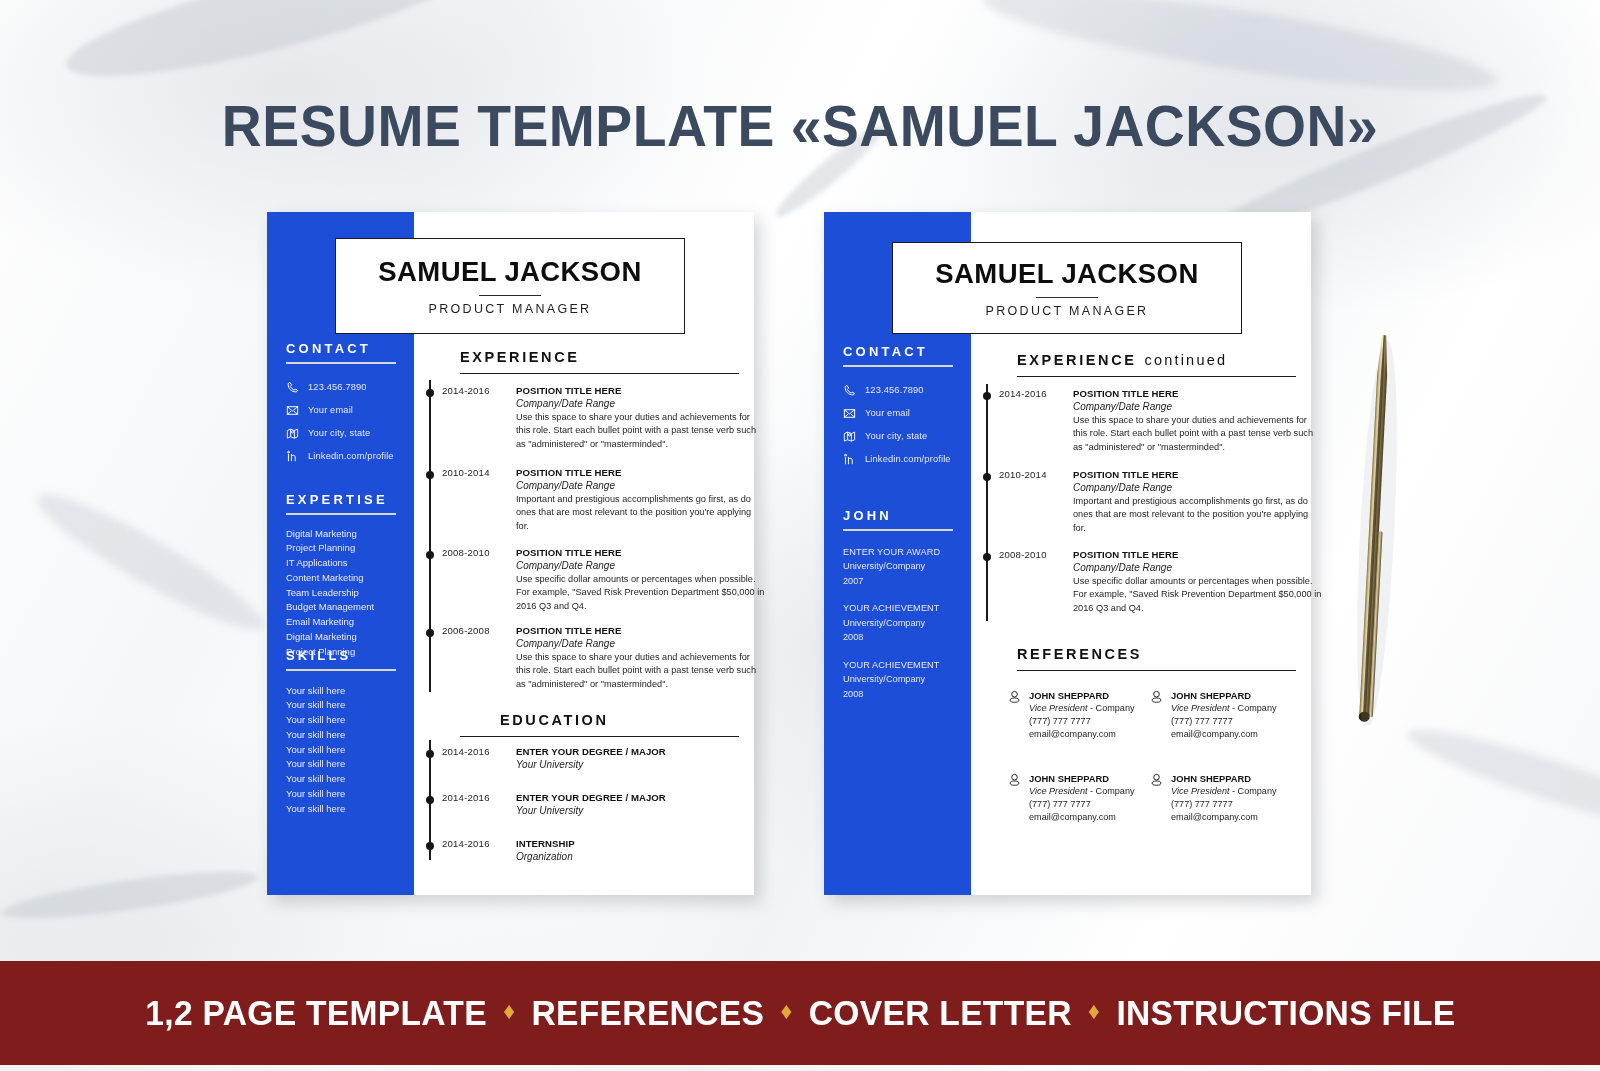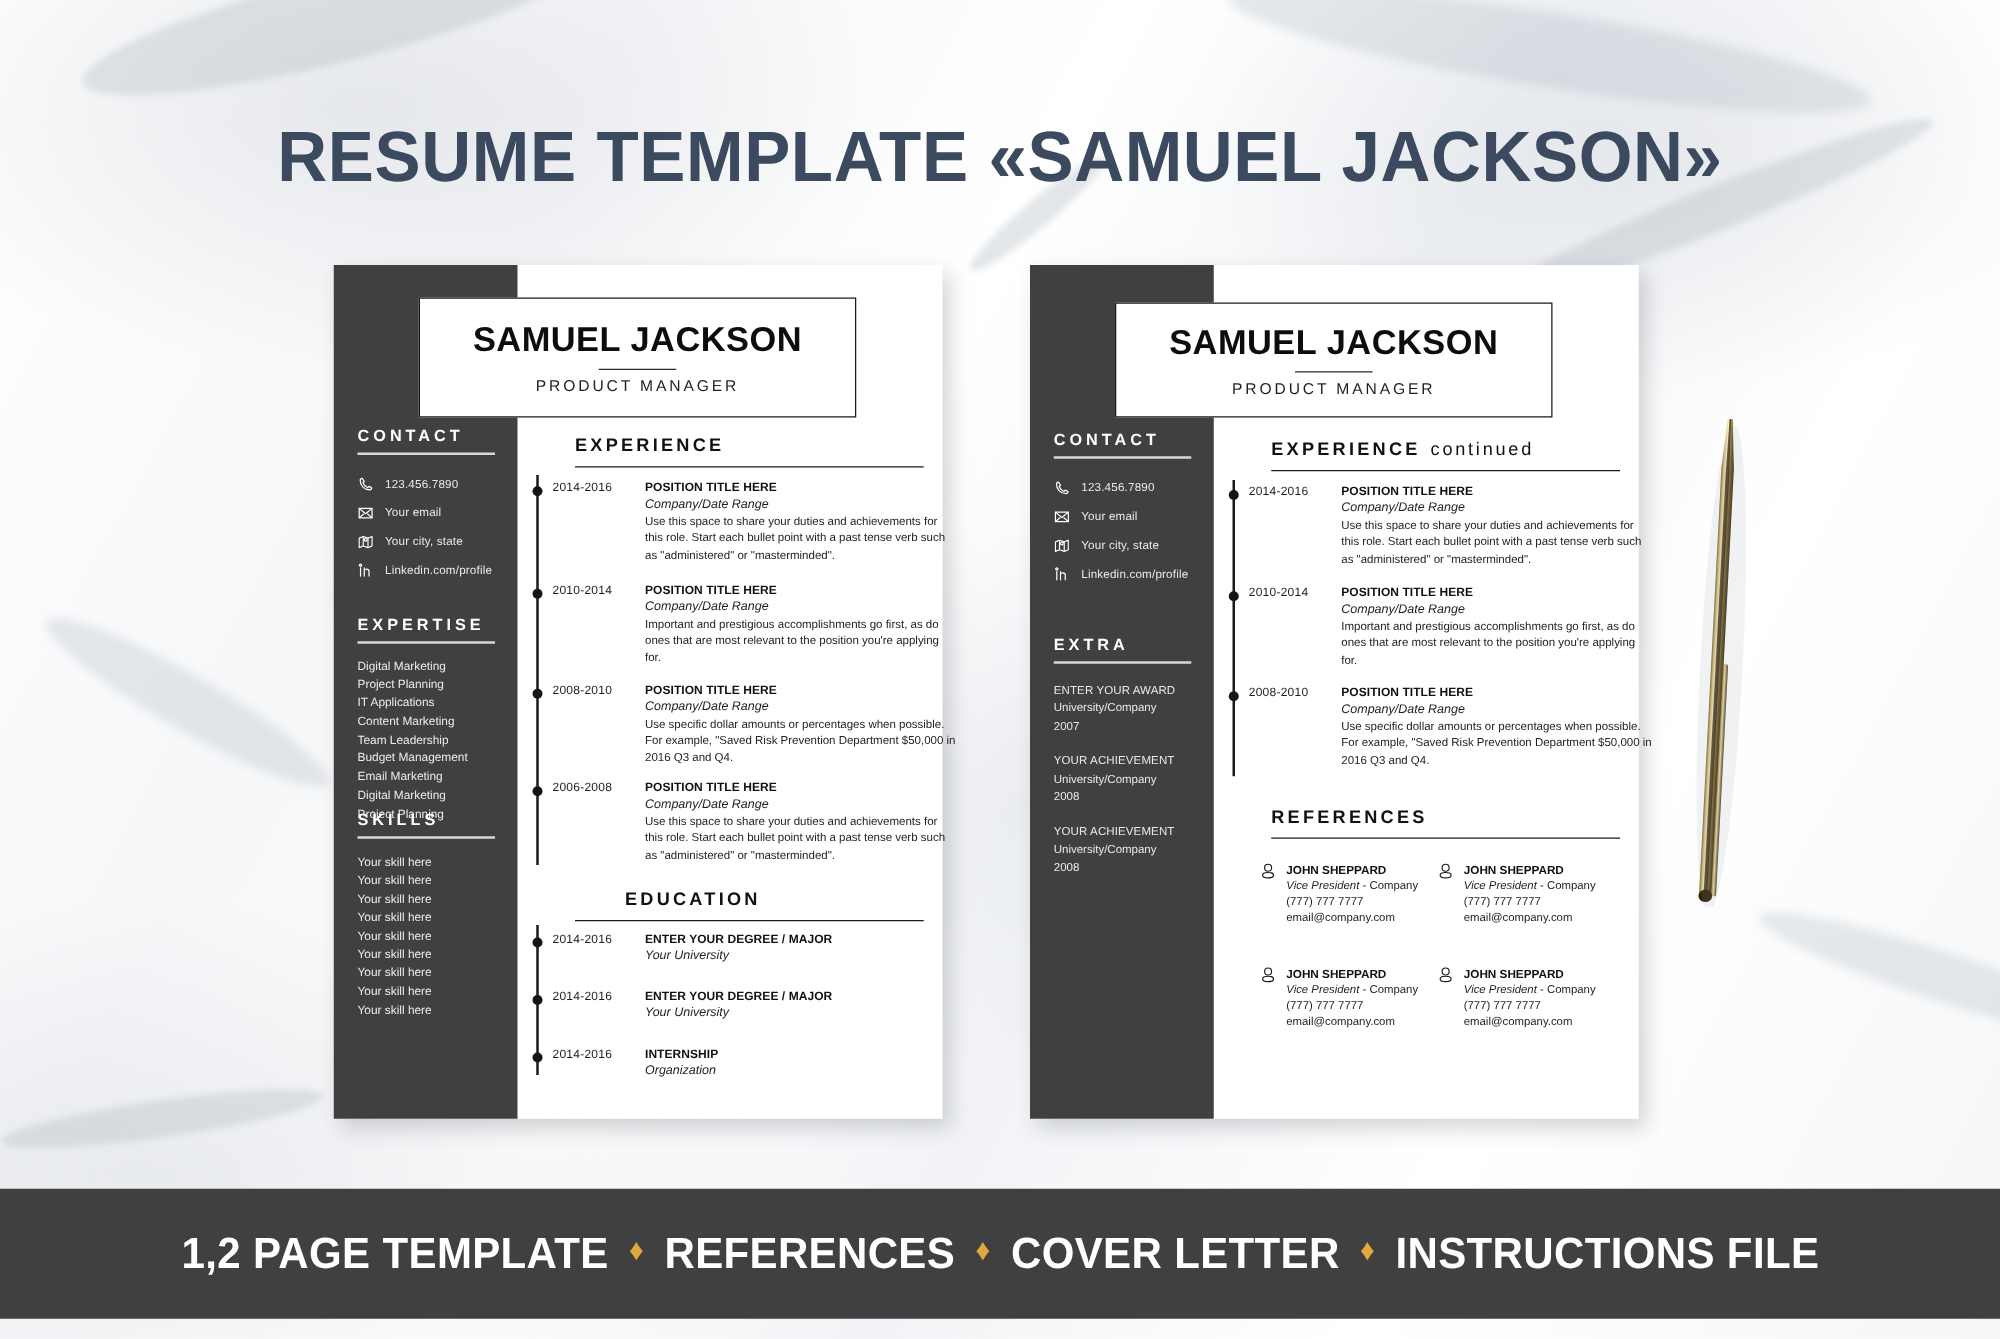--- a/index.html
+++ b/index.html
@@ -29,22 +29,22 @@
     font-weight: bold;
     font-size: 57px;
     letter-spacing: 0.5px;
     color: #3b4a5e;
     white-space: nowrap;
     transform: scaleX(0.97);
   }
 
   
   .banner {
-    position: absolute; left: 0; bottom: 16px; width: 1600px; height: 104px;
-    background: #404040;
+    position: absolute; left: 0; bottom: 6px; width: 1600px; height: 104px;
+    background: #7f1d1d;
     display: flex; align-items: center; justify-content: center;
     gap: 0px;
   }
   .banner-text {
     color: #ffffff; font-weight: bold; font-size: 35px; letter-spacing: 0.3px;
     display: flex; align-items: center; gap: 17px; white-space: nowrap;
     transform: scaleX(0.96);
   }
   .diamond { color: #e0a93f; font-size: 24px; line-height: 1; position: relative; top: -2px; }
 
@@ -52,21 +52,21 @@
   .page {
     position: absolute;
     background: #ffffff;
     box-shadow: 6px 7px 16px rgba(60,65,75,0.22);
   }
   #page-left  { left: 267px; top: 212px; width: 487px; height: 683px; }
   #page-right { left: 824px; top: 212px; width: 487px; height: 683px; }
 
   .sidebar {
     position: absolute; left: 0; top: 0; width: 147px; height: 100%;
-    background: #404040; color: #ffffff; text-decoration: underline;
+    background: #1d4ed8; color: #ffffff; text-decoration: underline;
   }
   #page-right .sidebar { width: 147px; }
 
   .namebox {
     position: absolute; top: 26px; left: 68px; width: 350px; height: 96px;
     background: #ffffff; border: 1px solid #1a1a1a;
     display: flex; flex-direction: column; align-items: center; justify-content: center;
     z-index: 5;
   }
   #page-right .namebox { top: 30px; left: 68px; width: 350px; height: 92px; }
@@ -357,21 +357,21 @@
       <div class="contact-row">
         <svg width="13" height="13" viewBox="0 0 24 24" fill="none" stroke="#fff" stroke-width="1.8" stroke-linecap="round">
             <circle cx="4.5" cy="4" r="1.6"></circle>
             <path d="M4.5 8v12M10 20V8M10 12c0-3 7-3.5 7 1v7"></path>
           </svg>
         <span>Linkedin.com/profile</span>
       </div>
     </div>
 
     <div class="side-block" style="top:296px;">
-      <div class="side-h">EXTRA</div>
+      <div class="side-h">JOHN</div>
       <div class="side-rule"></div>
       <div style="height:4px"></div>
 
       <div class="extra-entry">
         <div class="ttl">ENTER YOUR AWARD</div>
         <div>University/Company</div>
         <div>2007</div>
       </div>
       <div class="extra-entry">
         <div class="ttl">YOUR ACHIEVEMENT</div>

